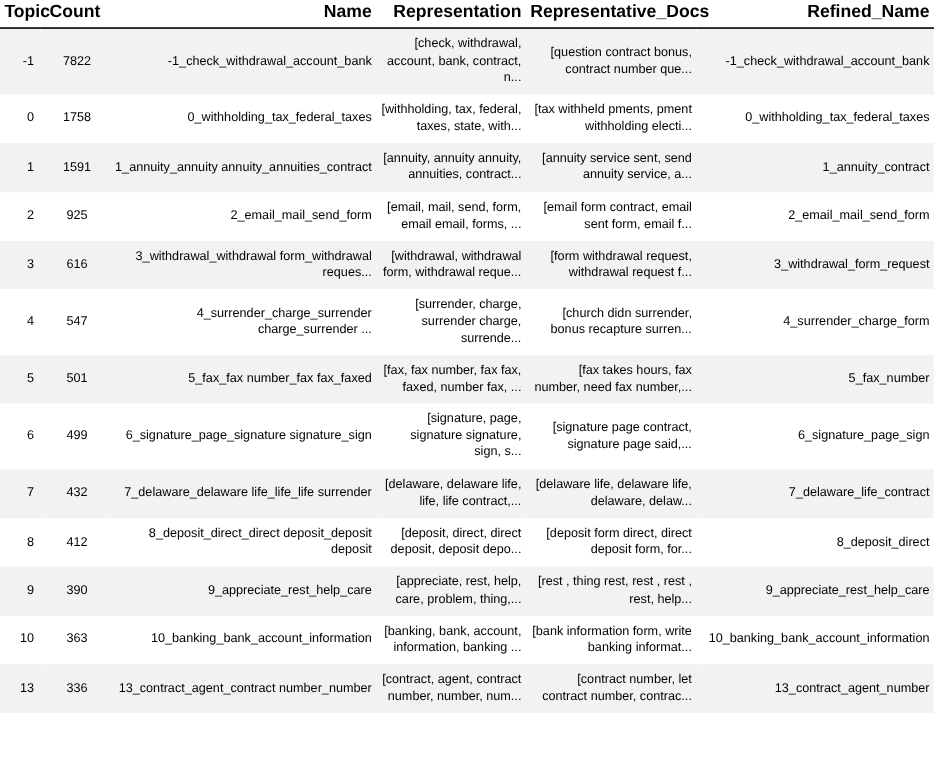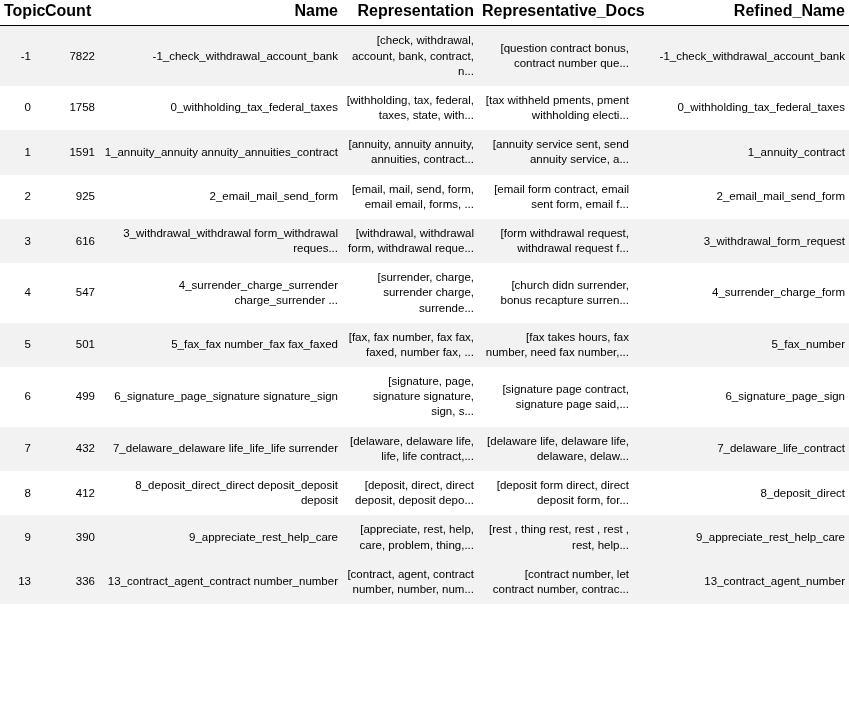--- a/index.html
+++ b/index.html
@@ -39,21 +39,21 @@
     font-size: 11.5px;
     color: #000000;
     text-align: right;
     vertical-align: middle;
     padding: 7px 4px 7px 4px;
     line-height: 1.32;
     word-wrap: break-word;
     overflow-wrap: break-word;
   }
   #topic-table tbody td.col-count {
-    text-align: right;
+    text-align: center;
     padding-left: 8px;
     white-space: nowrap;
   }
   #topic-table tbody td.col-topic {
     white-space: nowrap;
     padding-right: 6px;
   }
   #topic-table tbody td.col-refined {
     padding-right: 4px;
   }
@@ -175,20 +175,28 @@
         <td class="col-refined">8_deposit_direct</td>
       </tr>
       <tr class="odd-row">
         <td class="col-topic">9</td>
         <td class="col-count">390</td>
         <td class="col-name">9_appreciate_rest_help_care</td>
         <td class="col-repr">[appreciate, rest, help, care, problem, thing,...</td>
         <td class="col-docs">[rest , thing rest, rest , rest , rest, help...</td>
         <td class="col-refined">9_appreciate_rest_help_care</td>
       </tr>
+      <tr class="even-row">
+        <td class="col-topic">10</td>
+        <td class="col-count">363</td>
+        <td class="col-name">10_banking_bank_account_information</td>
+        <td class="col-repr">[banking, bank, account, information, banking ...</td>
+        <td class="col-docs">[bank information form, write banking informat...</td>
+        <td class="col-refined">10_banking_bank_account_information</td>
+      </tr>
       <tr class="odd-row">
         <td class="col-topic">13</td>
         <td class="col-count">336</td>
         <td class="col-name">13_contract_agent_contract number_number</td>
         <td class="col-repr">[contract, agent, contract number, number, num...</td>
         <td class="col-docs">[contract number, let contract number, contrac...</td>
         <td class="col-refined">13_contract_agent_number</td>
       </tr>
     </tbody>
 </table>

